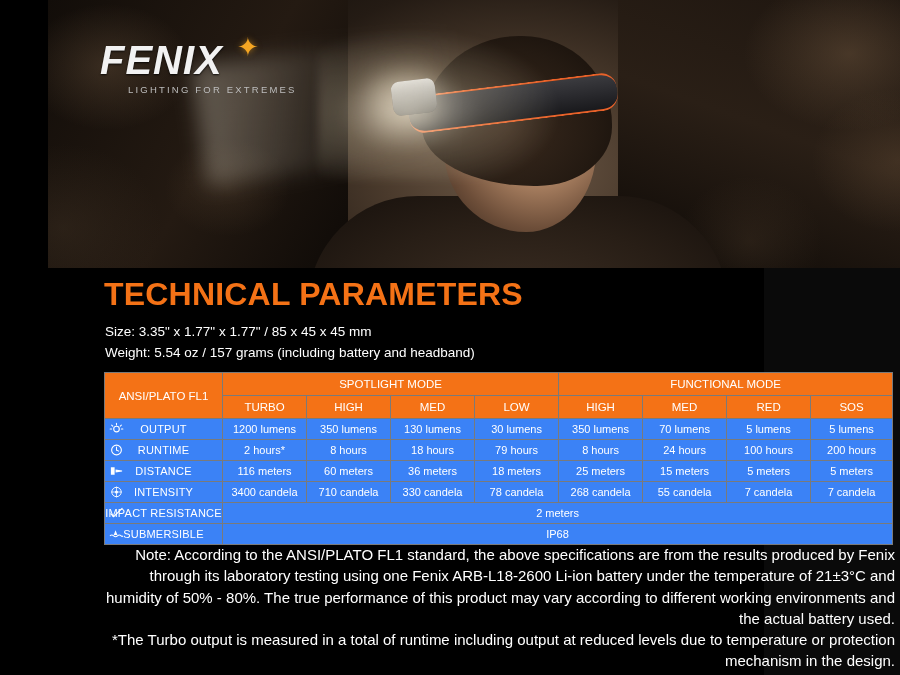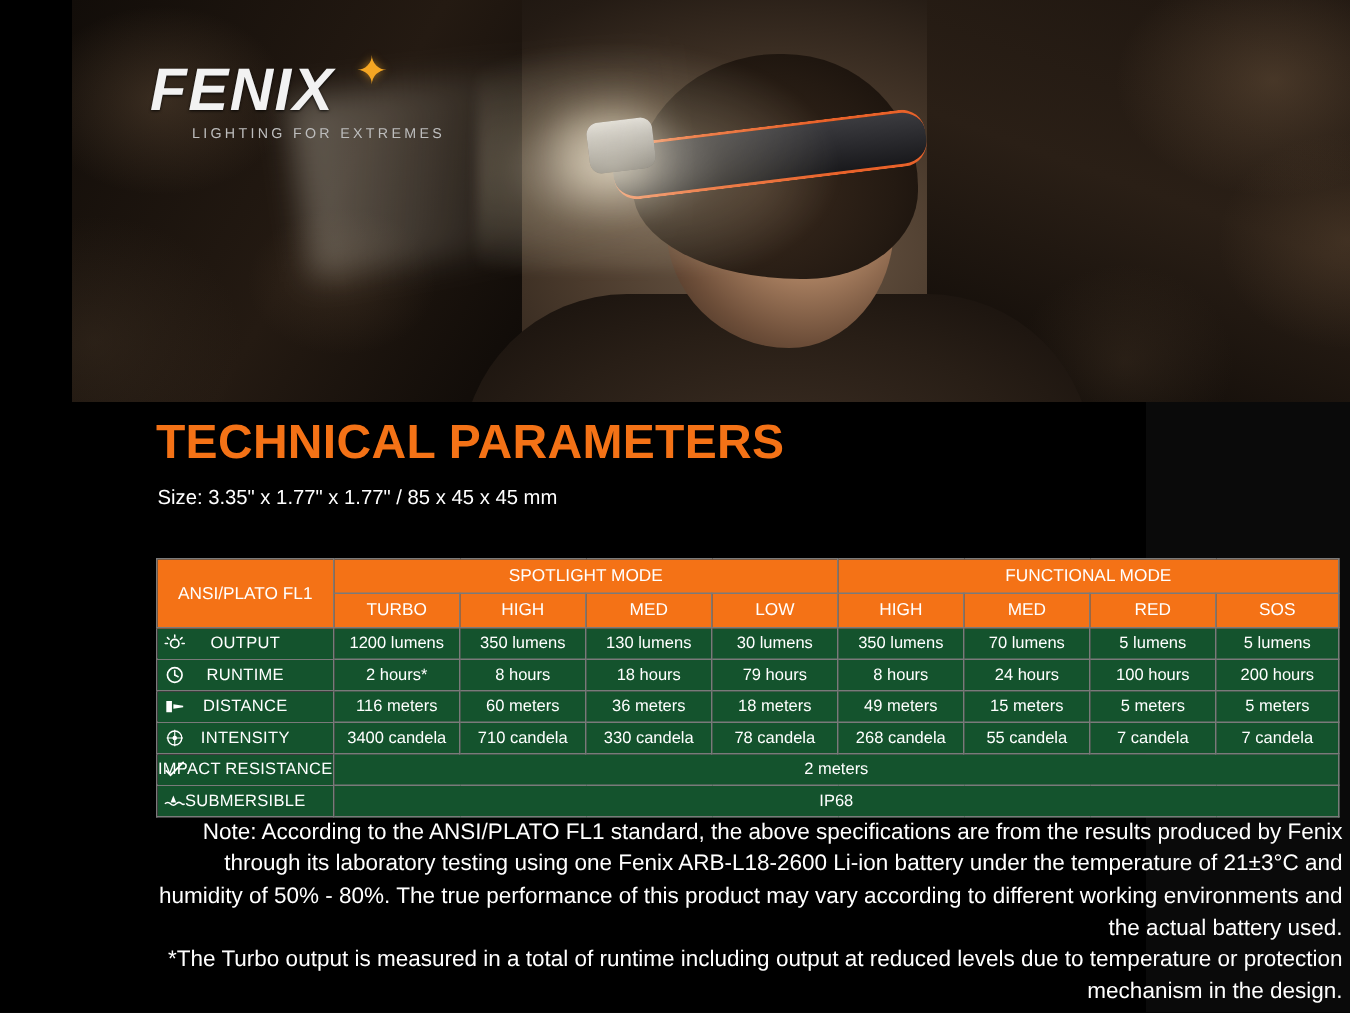--- a/index.html
+++ b/index.html
@@ -173,21 +173,21 @@
     font-size: 11px;
     color: #ffffff;
     table-layout: fixed;
   }
   table.params td, table.params th {
     border: 1px solid #7a7a7a;
     text-align: center;
     padding: 0;
     height: 20px;
     font-weight: normal;
-    background: #14532d;
+    background: #3b82f6;
   }
   tr.hdr td {
     background: #f47216;
     color: #ffffff;
     font-size: 11.5px;
     height: 22px;
     text-align: center;
   }
   td.rowlabel {
     text-align: left;
@@ -244,20 +244,21 @@
       <div class="logo-star">✦</div>
       <div class="logo-tag">LIGHTING FOR EXTREMES</div>
     </div>
   </div>
 
   <div class="content">
     <div class="heading">TECHNICAL PARAMETERS</div>
 
     <div class="specs">
       <div>Size: 3.35" x 1.77" x 1.77" / 85 x 45 x 45 mm</div>
+      <div>Weight: 5.54 oz / 157 grams (including battery and headband)</div>
     </div>
 
     <table class="params">
       <colgroup>
         <col style="width:118px">
         <col style="width:84px">
           <col style="width:84px">
           <col style="width:84px">
           <col style="width:84px">
         <col style="width:84px">
@@ -336,21 +337,21 @@
                 <path d="M2 3 L6 3 L6 11 L2 11 Z" fill="#ffffff"></path>
                 <path d="M7 5.4 L14 6.4 L14 7.6 L7 8.6 Z" fill="#ffffff"></path>
               </svg>
             </span>
             <span>DISTANCE</span>
           </td>
           <td>116 meters</td>
           <td>60 meters</td>
           <td>36 meters</td>
           <td>18 meters</td>
-          <td>49 meters</td>
+          <td>25 meters</td>
           <td>15 meters</td>
           <td>5 meters</td>
           <td>5 meters</td>
         </tr>
 
         <tr>
           <td class="rowlabel">
             <span class="icn">
               <svg viewBox="0 0 16 14" width="15" height="14">
                 <circle cx="8" cy="7" r="5" fill="none" stroke="#ffffff" stroke-width="1"></circle>

